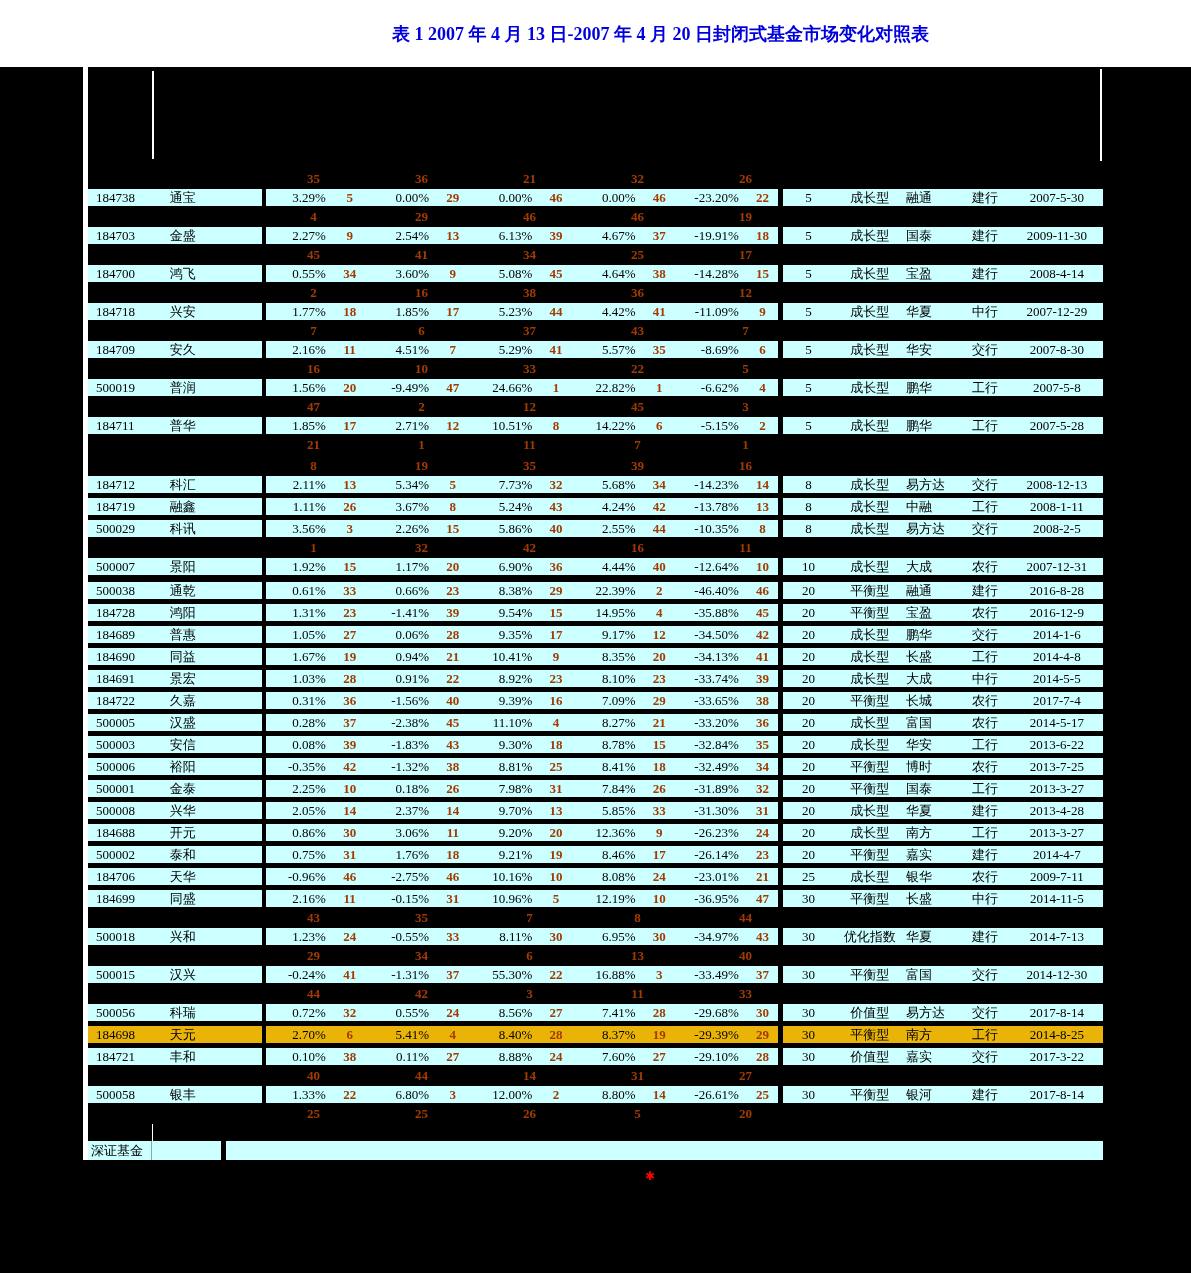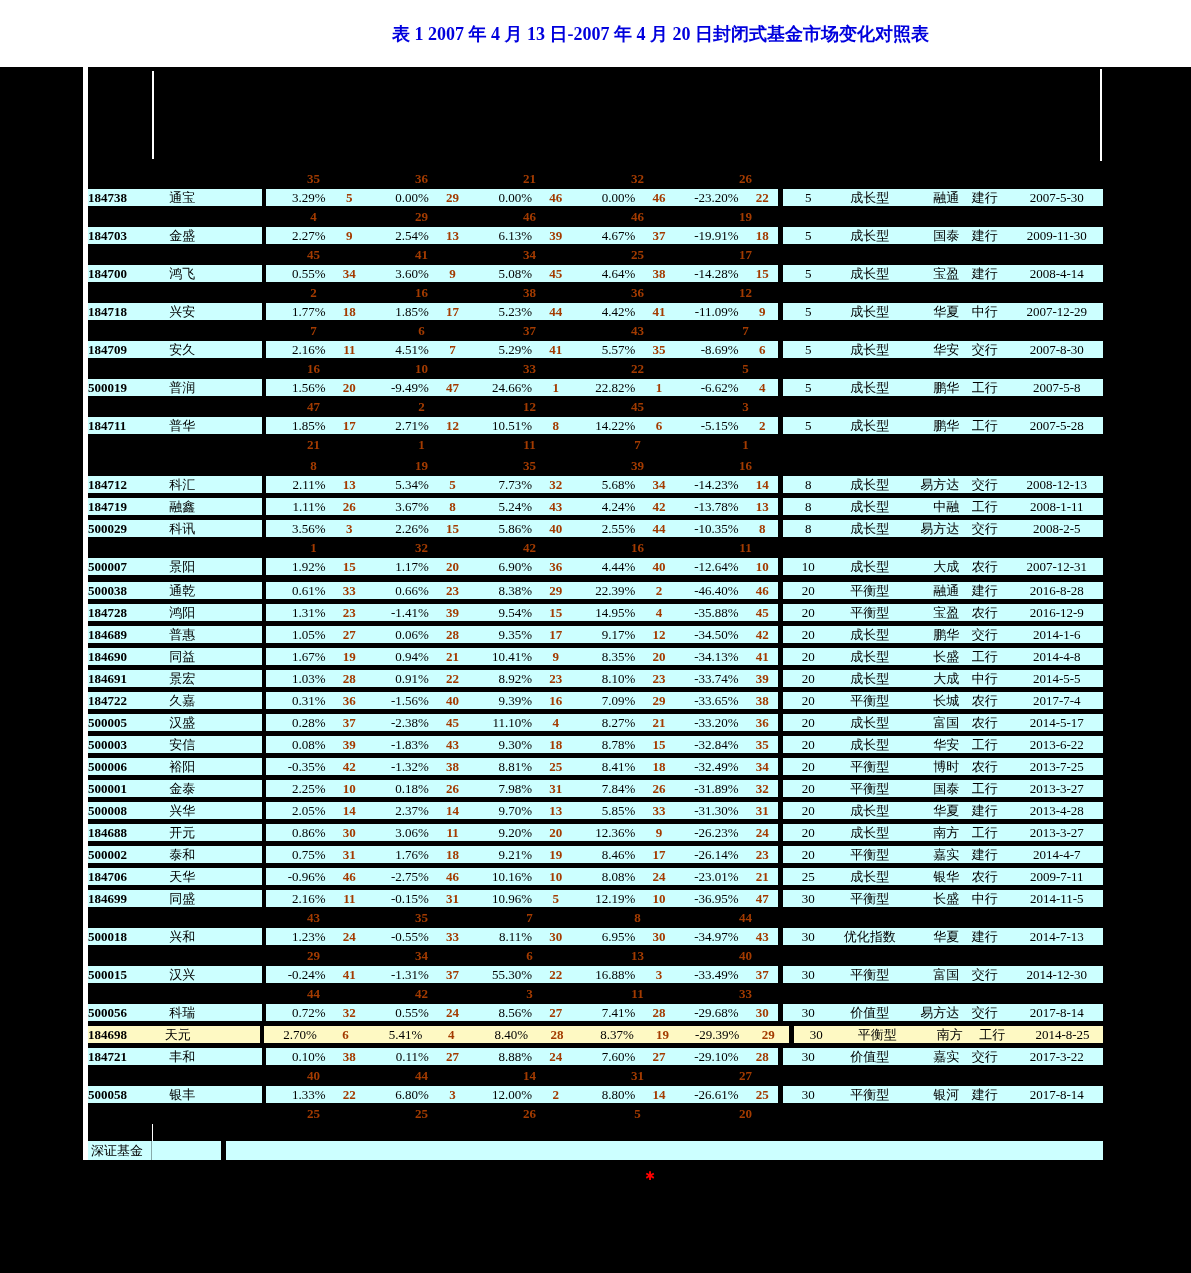--- a/index.html
+++ b/index.html
@@ -12,36 +12,36 @@
   .band-left   { left:0;     top:67px;   width:83px;   height:1093px; }
   .band-right  { left:1103px; top:67px;  width:88px;   height:1093px; }
   .band-bottom { left:0;     top:1160px; width:1191px; height:113px; }
   .tbl { position:absolute; left:88px; top:67px; width:1015px; height:1093px; background:#000; }
   .hdr { position:relative; height:96px; background:#000; }
   .hdr .vline-l { position:absolute; left:64px; top:4px; width:2px; height:88px; background:#fff; }
   .hdr .vline-r { position:absolute; right:1px; top:2px; width:2px; height:92px; background:#fff; }
   .hdr-sep { height:5px; background:#000; }
   .row { display:flex; width:1015px; }
   .row.fund  { height:17px; line-height:17px; background:#ccffff; font-size:13px; }
-  .row.fund.white { background:#fef9c3;gap:7px; }
+  .row.fund.white { background:#eab308; }
   .row.nums  { height:21px; line-height:21px; background:#000; font-size:13px; }
   .row.gap   { background:#000; }
   .row.blackrow { height:17px; background:#000; position:relative; }
   .row.blackrow .vline { position:absolute; left:64px; top:0; width:1px; height:17px; background:#fff; }
   .row.footer { height:19px; line-height:19px; background:#ccffff; font-size:13px; }
   .c { overflow:hidden; white-space:nowrap; }
-  .c-code { width:64px; font-weight:bold; }
+  .c-code { width:64px; font-weight:normal; padding-left:8px; }
   .c-name { width:70px; text-align:center; }
   .c-pct  { width:75px; text-align:right; padding-right:8px; }
   .c-pct.first { border-left:4px solid #000;margin-left:46px; }
   .c-rank { width:33px; text-align:center; font-weight:bold; color:#a33b00; }
   .nums .c-rank { color:#a33b00; }
   .c-size { width:58px; text-align:center; border-left:5px solid #000; }
   .c-type { width:76px; text-align:center; }
-  .c-co   { width:56px; text-align:right;font-family:Liberation Serif, serif; }
+  .c-co   { width:56px; text-align:left;font-family:Liberation Serif, serif; }
   .c-bank { width:54px; text-align:center; }
   .c-date { width:97px; text-align:center; }
   .f-label { width:64px; padding-left:3px; border-right:1px solid #8aa; }
   .f-empty1 { width:69px; }
   .f-value { width:541px; border-left:4px solid #000; padding-left:120px; }
   .f-empty2 { width:341px; border-left:5px solid #000; }
   .marker { position:absolute; left:645px; top:1170px; color:#ff0000; font-size:12px; line-height:12px;
             font-family:"DejaVu Sans",sans-serif; }
 </style>
 </head>

